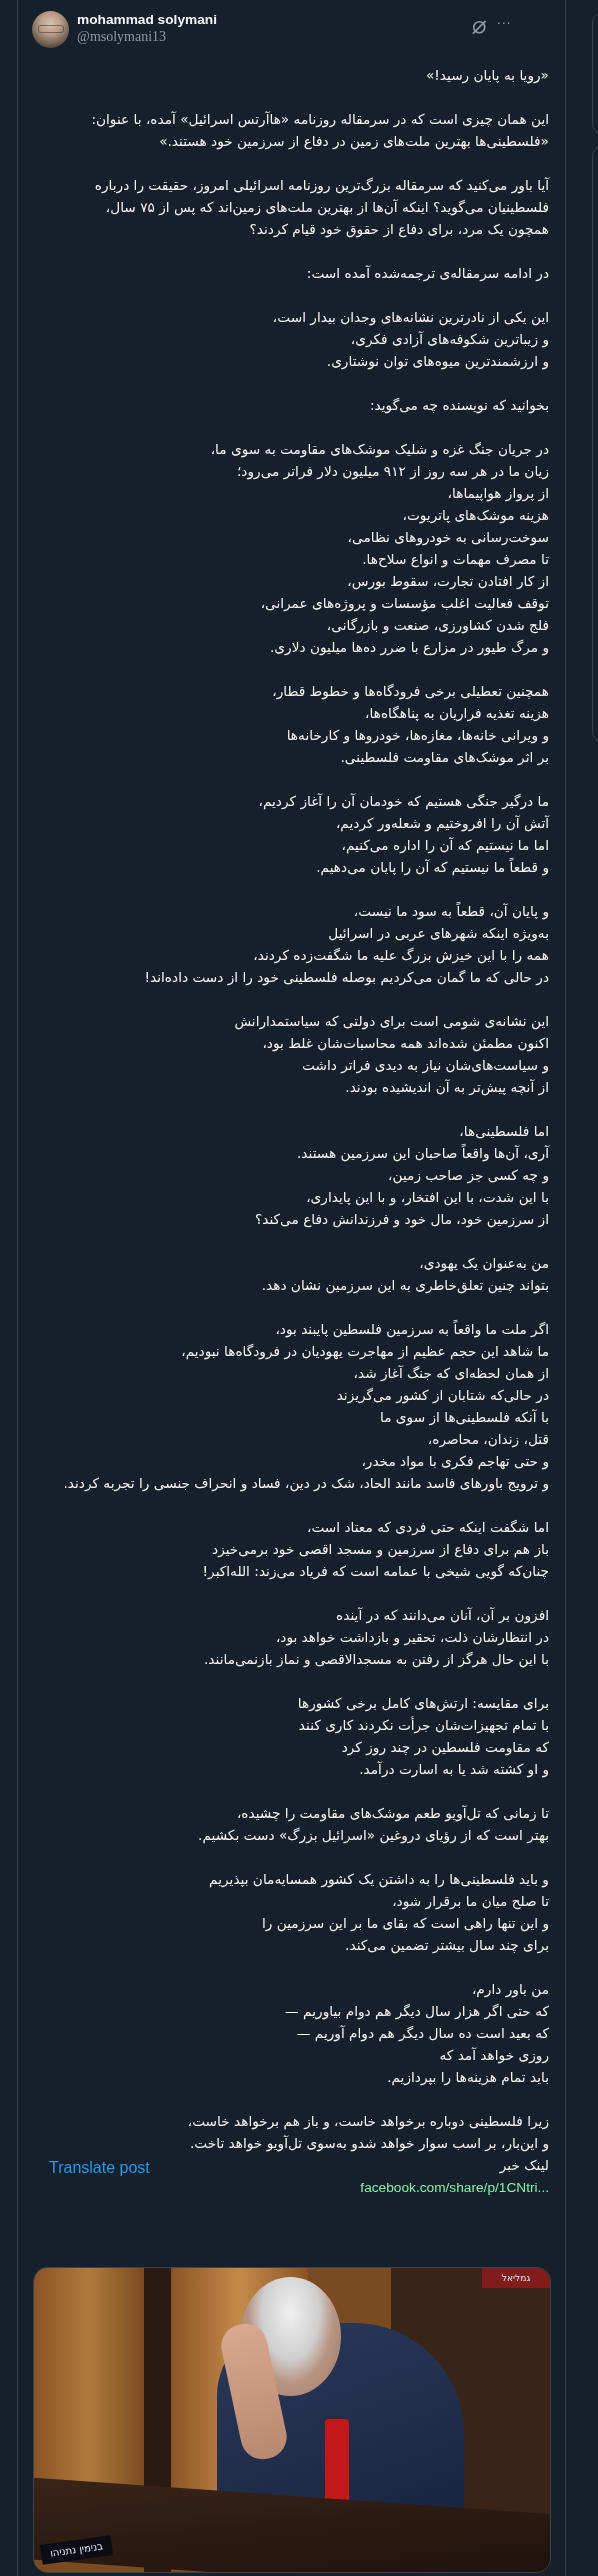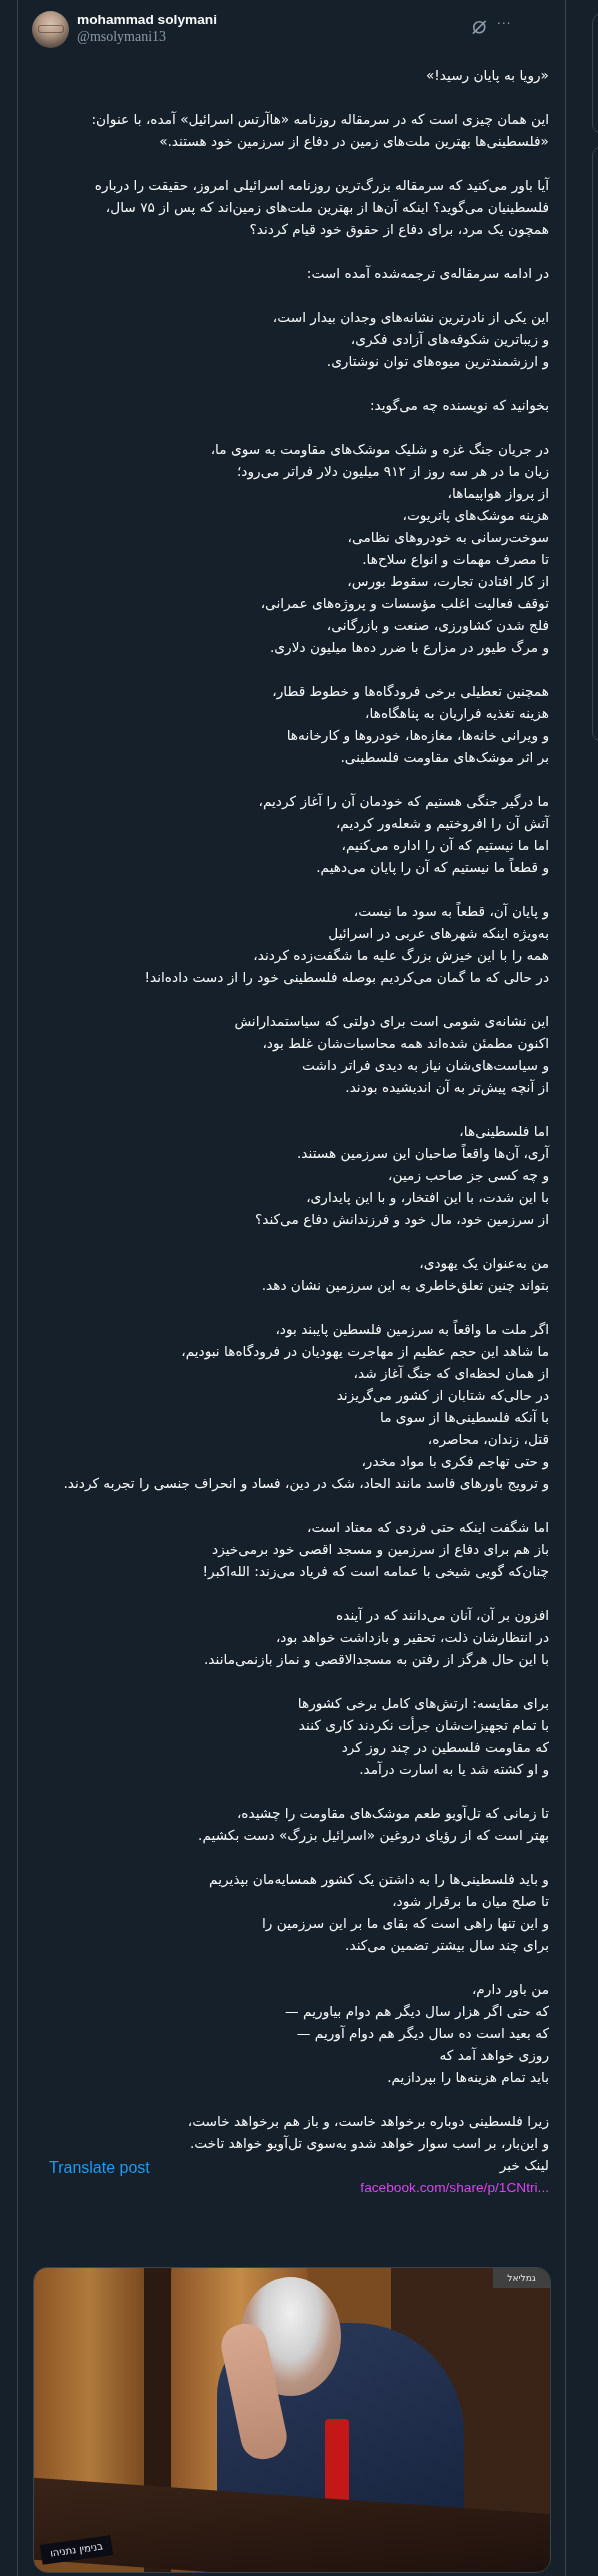--- a/index.html
+++ b/index.html
@@ -43,40 +43,40 @@
     color: #8b98a5; font-size: 12.8px; line-height: 12.8px; letter-spacing: 0.9px; cursor: pointer;
   }
   .body {
     position: absolute; left: 33px; top: 64px; width: 516px;
     direction: rtl; text-align: right;
     font-size: 13.7px; line-height: 22px; color: #f7f9f9;
   }
   .para { margin: 0 0 22px 0; }
   .para .line { display: block; white-space: nowrap; }
   .para.tight { margin-bottom: 0; }
-  .link { color: #d946ef; text-decoration: none; direction: ltr; display: inline-block;
+  .link { color: #86efac; text-decoration: none; direction: ltr; display: inline-block;
           font-family: "Liberation Sans", sans-serif; font-size: 13.7px; }
   .translate {
     position: absolute; left: 33px; top: 2159px;
     font-family: "Liberation Sans", sans-serif; font-size: 16px; color: #1d9bf0; cursor: pointer; margin-left: 16px;
   }
   .media {
     position: absolute; left: 33px; top: 2267px; width: 516px; height: 304px;
     border-radius: 14.6px; overflow: hidden; border: 0.9px solid #38444d;
     background: #7a4a20;
   }
   .seat { position: absolute; border-radius: 37px 37px 5.5px 5.5px; }
   .desk { position: absolute; background: linear-gradient(170deg, #3a2418, #1a0e0a); }
   .nameplate {
     position: absolute; left: 7.3px; top: 272px; width: 71px; height: 20px;
     background: #0c0c14; color: #e8e8f0; font-size: 10px; line-height: 20px; text-align: center;
     font-family: "DejaVu Sans", sans-serif; direction: rtl; transform: rotate(-8deg);
   }
   .nameplate2 {
-    position: absolute; right: 0; top: 0; width: 57px; height: 20px; background: #404040;
+    position: absolute; right: 0; top: 0; width: 68px; height: 20px; background: #7f1d1d;
     color: #e8e8f0; font-size: 9.1px; line-height: 20px; text-align: center; direction: rtl;
   }
 </style>
 </head>
 <body>
 
 <div class="column"></div>
 <div class="side-widget" style="top:12.8px;height:119px;"></div>
 <div class="side-widget" style="top:146px;height:594px;"></div>
 

